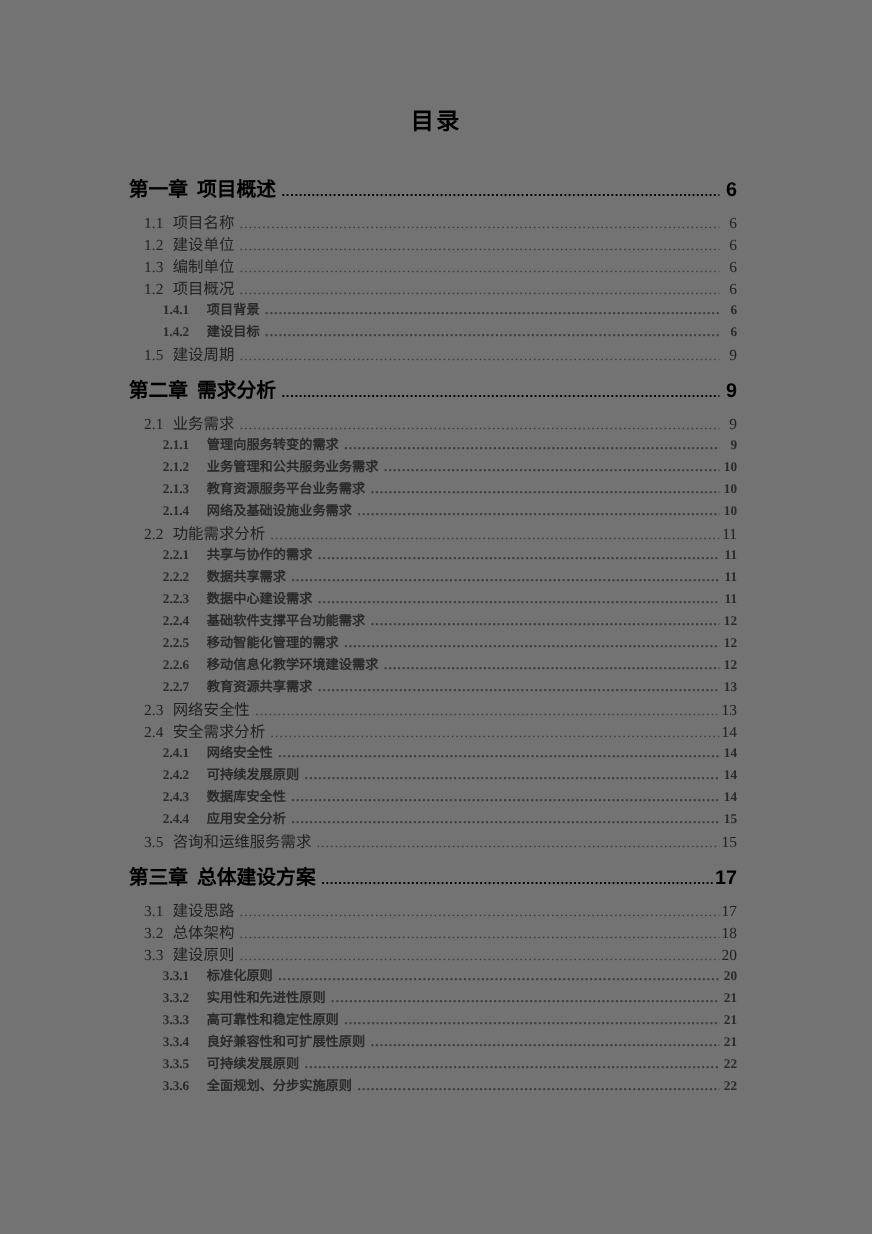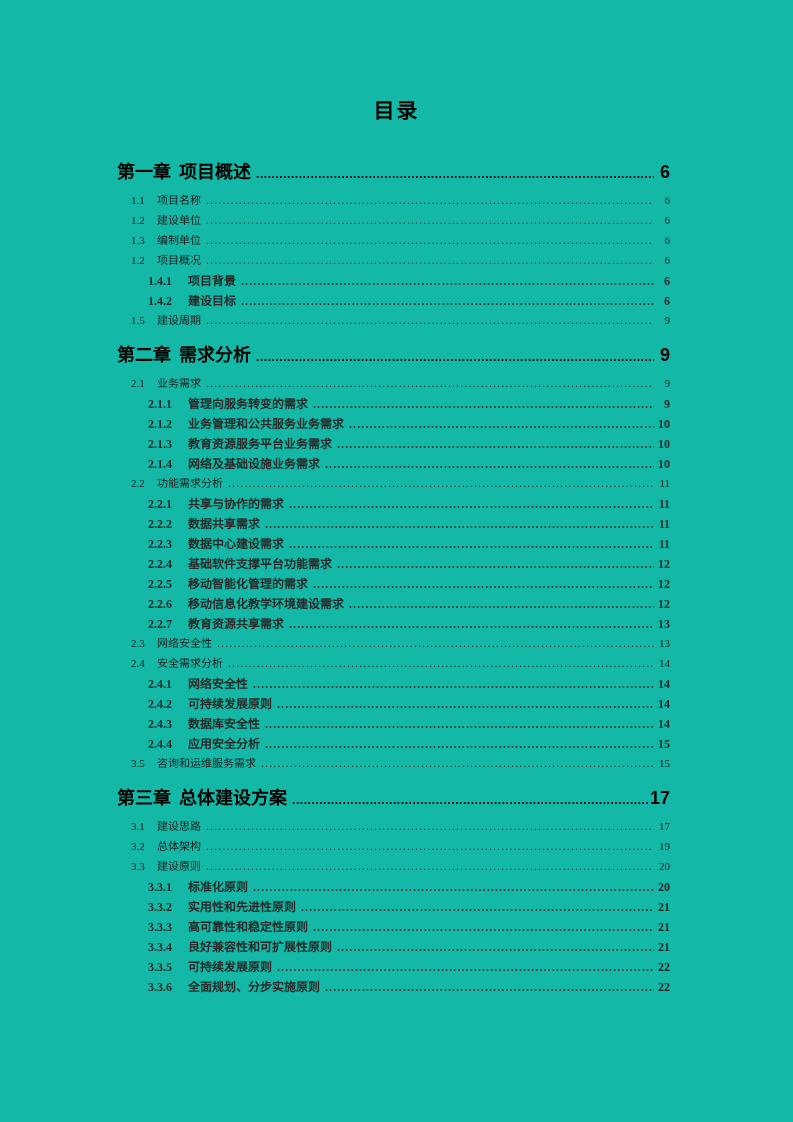--- a/index.html
+++ b/index.html
@@ -15,21 +15,21 @@
     color: #1a1a1a;
     position: relative;
     overflow: hidden;
   }
   .page {
     width: 793px;
     height: 1122px;
     box-sizing: border-box;
     padding: 0;
     position: relative;
-    background: #14b8a6;
+    background: #737373;
   }
   .toc-title {
     text-align: center;
     font-family: "Liberation Sans", "DejaVu Sans", sans-serif;
     font-weight: bold;
     font-size: 21px;
     letter-spacing: 2px;
     color: #000000;
     margin: 0;
     padding-top: 100px;
@@ -59,21 +59,21 @@
     height: 25px;
     margin-top: 9px;
     margin-bottom: 9px;
   }
   .lvl1 .num {
     min-width: 62px;
     display: inline-block;
   }
   
   .lvl2 {
-    font-size: 11px;
+    font-size: 14px;
     color: #222222;
     height: 20px;
     margin-left: 131px;
     width: 539px;
     justify-content: flex-end;
   }
   .lvl2 .num {
     min-width: 26px;
     display: inline-block;
   }
@@ -318,21 +318,21 @@
       <div class="toc-row lvl2">
         <span class="num">3.1</span>
         <span class="label">建设思路</span>
         <span class="leader"></span>
         <span class="pageno">17</span>
       </div>
       <div class="toc-row lvl2">
         <span class="num">3.2</span>
         <span class="label">总体架构</span>
         <span class="leader"></span>
-        <span class="pageno">19</span>
+        <span class="pageno">18</span>
       </div>
       <div class="toc-row lvl2">
         <span class="num">3.3</span>
         <span class="label">建设原则</span>
         <span class="leader"></span>
         <span class="pageno">20</span>
       </div>
       <div class="toc-row lvl3">
         <span class="num">3.3.1</span>
         <span class="label">标准化原则</span>

